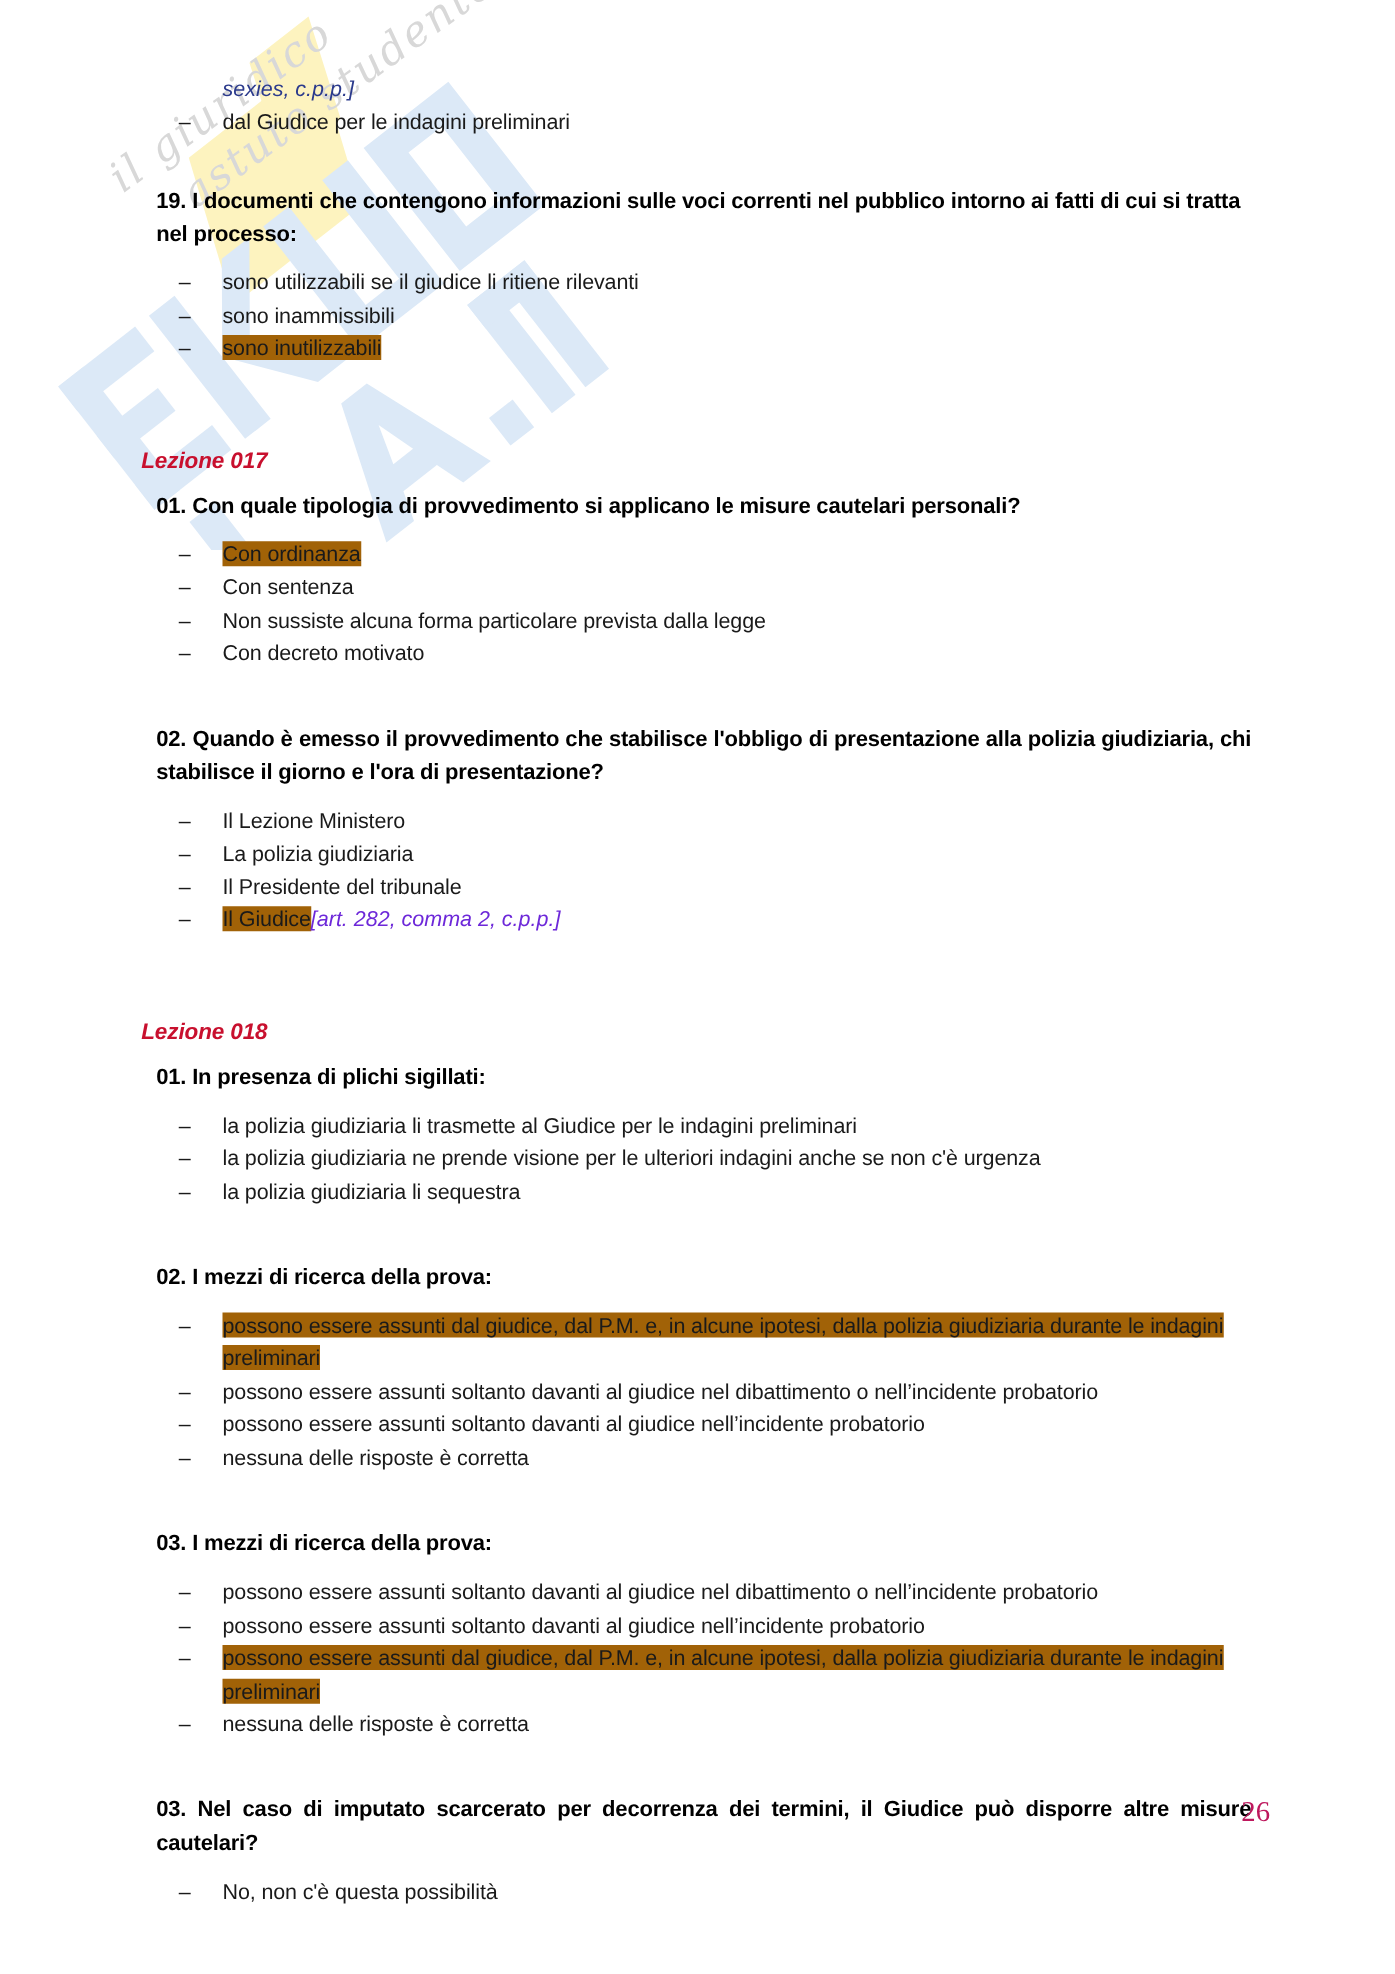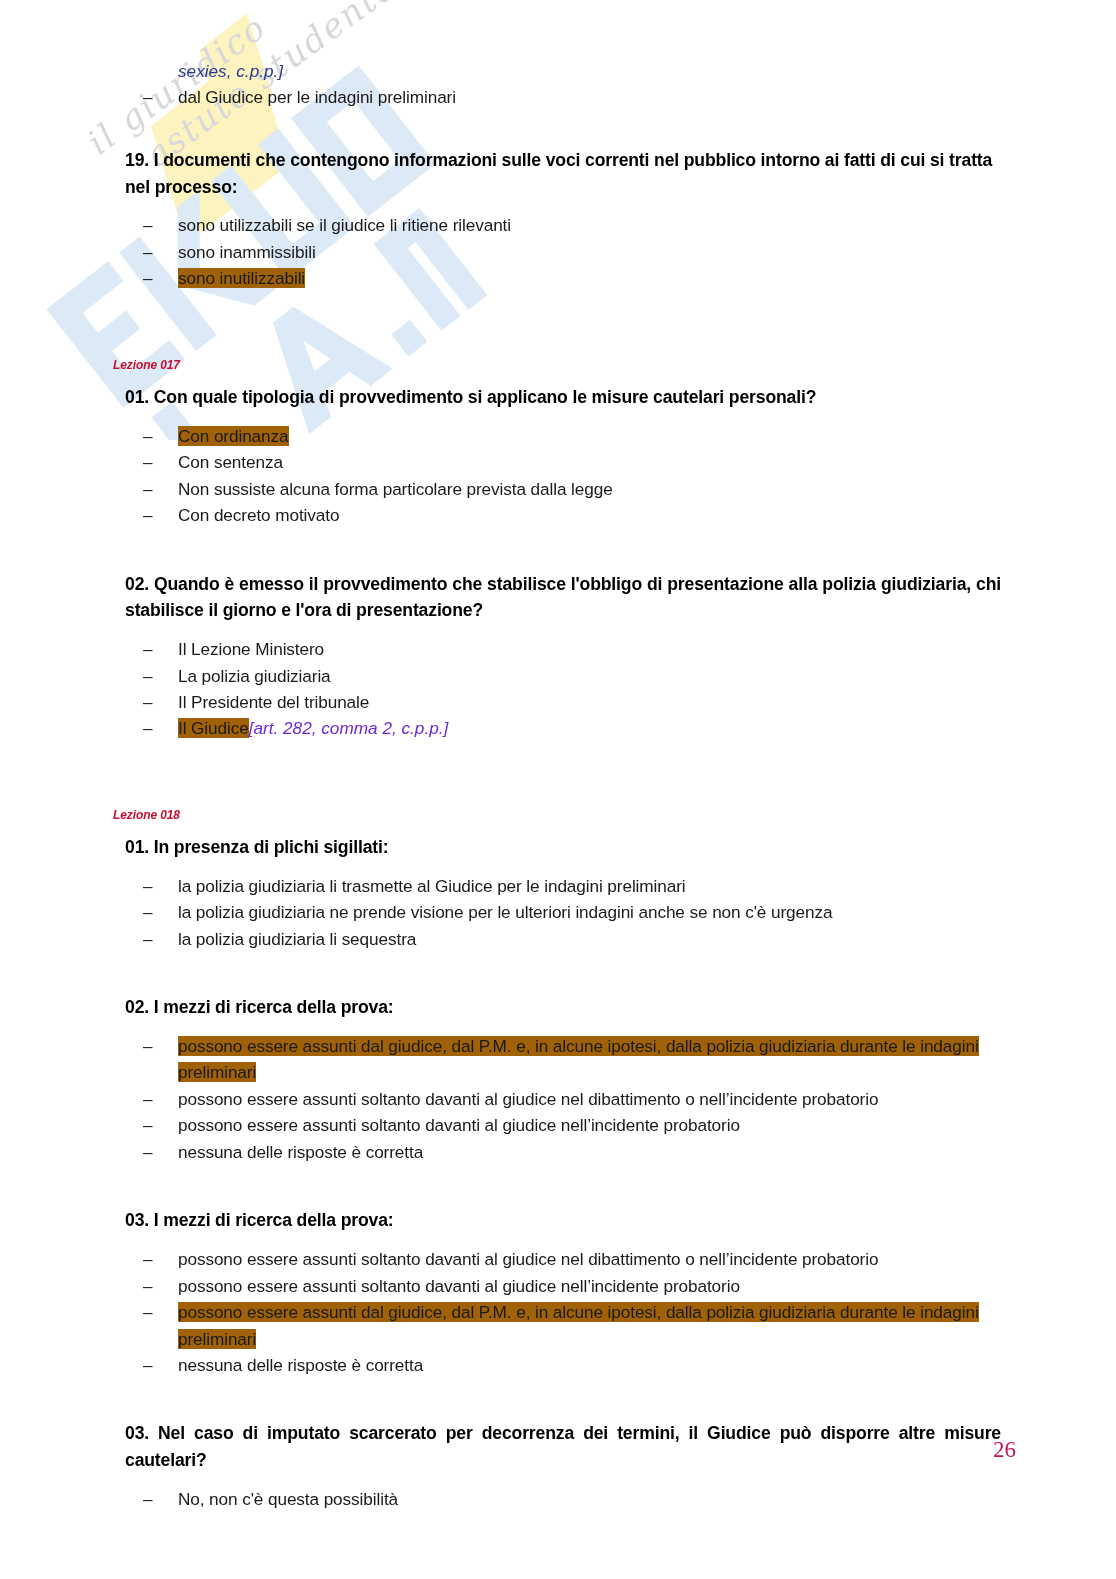--- a/index.html
+++ b/index.html
@@ -107,21 +107,21 @@
   .lead-italic {
     font-style: italic;
     color: #2b3a8c;
     font-size: 17.2px;
     line-height: 1.54;
     padding-left: 65px;
     margin: 0;
   }
 
   .lezione {
-    font-size: 12px;
+    font-size: 18px;
     font-weight: bold;
     font-style: italic;
     color: #c8102e;
     margin: 0;
     letter-spacing: -0.1px;
   }
   .sp-20 { height: 20px; }
   .sp-24 { height: 24px; }
   .sp-30 { height: 30px; }
   .sp-46 { height: 46px; }

